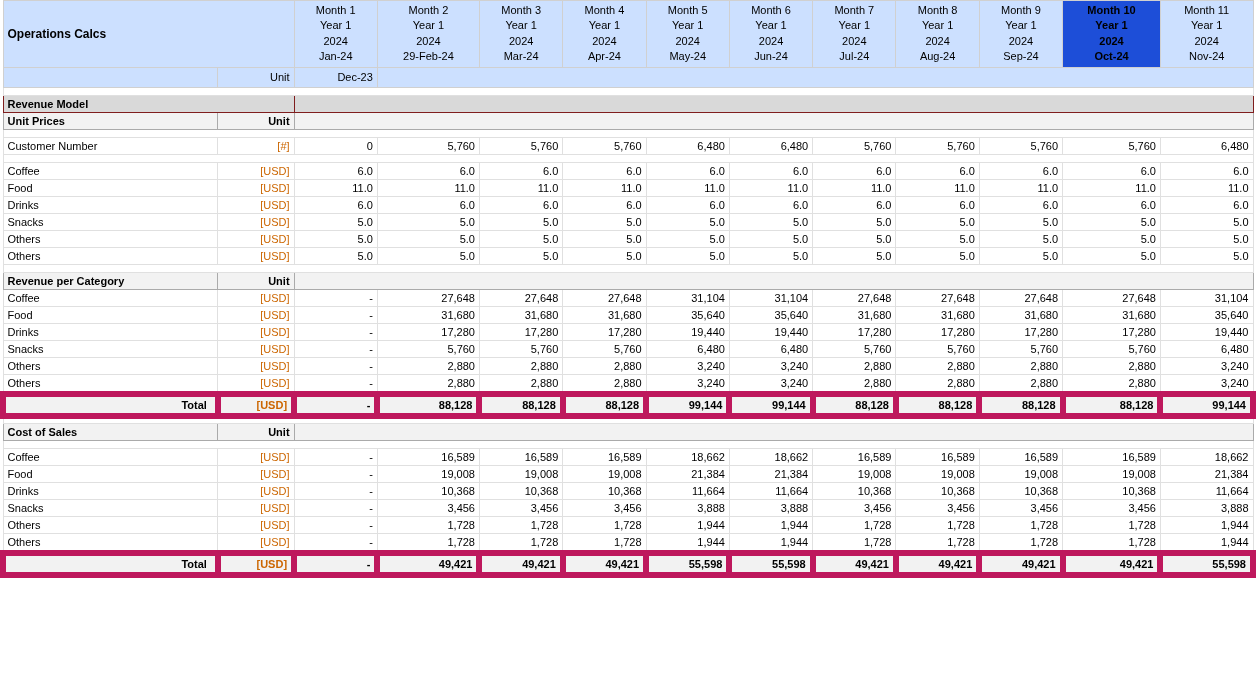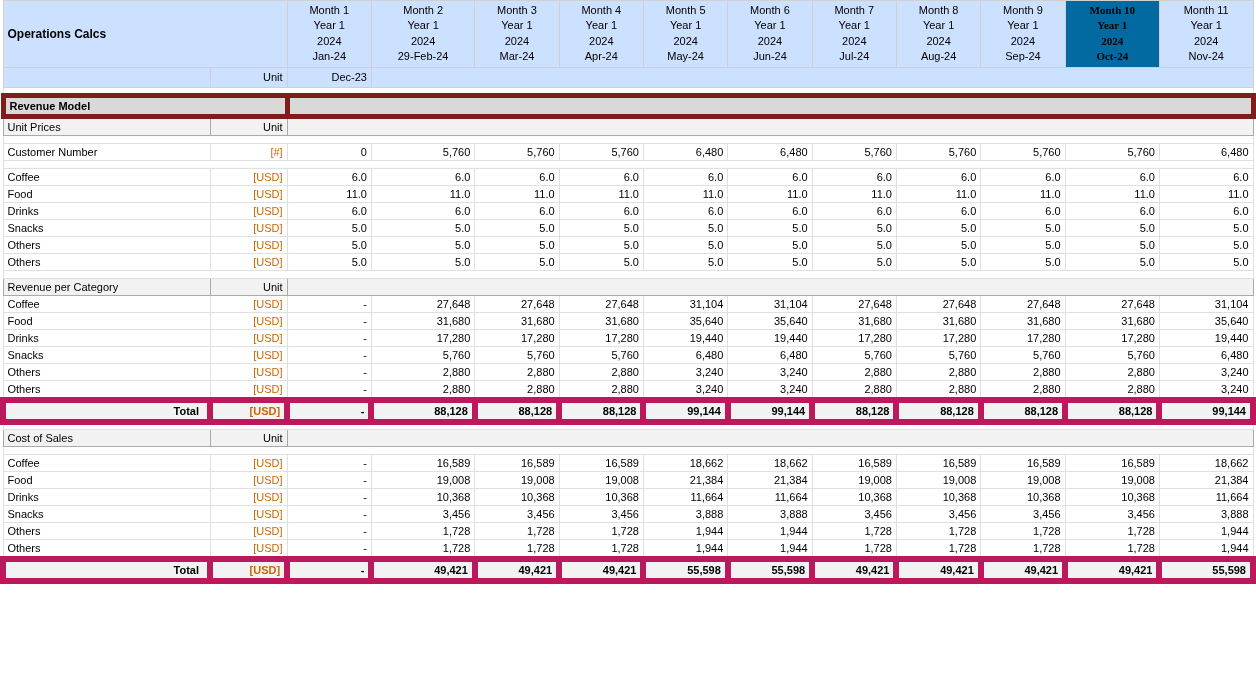--- a/index.html
+++ b/index.html
@@ -29,43 +29,42 @@
     }
     .col-header {
       background: #cce0ff;
       text-align: center;
       font-weight: normal;
       color: #000;
       border: 1px solid #aaa;
       line-height: 1.4;
     }
     .col-header-highlight {
-      background: #0369a1;
+      background: #1d4ed8;
       text-align: center;
       font-weight: bold;
       color: #000;
       border: 1px solid #aaa;
       line-height: 1.4;
-      font-family: Liberation Serif, serif;
     }
     .toc-row td {
       background: #e8f4ff;
       color: #0000cc;
       text-decoration: underline;
       cursor: pointer;
       border: 1px solid #d0d0d0;
     }
     .section-header td {
       background: #d9d9d9;
       font-weight: bold;
-      border: 5px solid #7f1d1d;
+      border: 1px solid #7f1d1d;
     }
     .sub-header td {
       background: #f2f2f2;
-      font-weight: normal;
+      font-weight: bold;
       border: 1px solid #aaa;
     }
     .data-row td {
       background: #fff;
       border: 1px solid #e0e0e0;
     }
     .total-row td {
       background: #f2f2f2;
       font-weight: bold;
       border: 6px solid #be185d;

